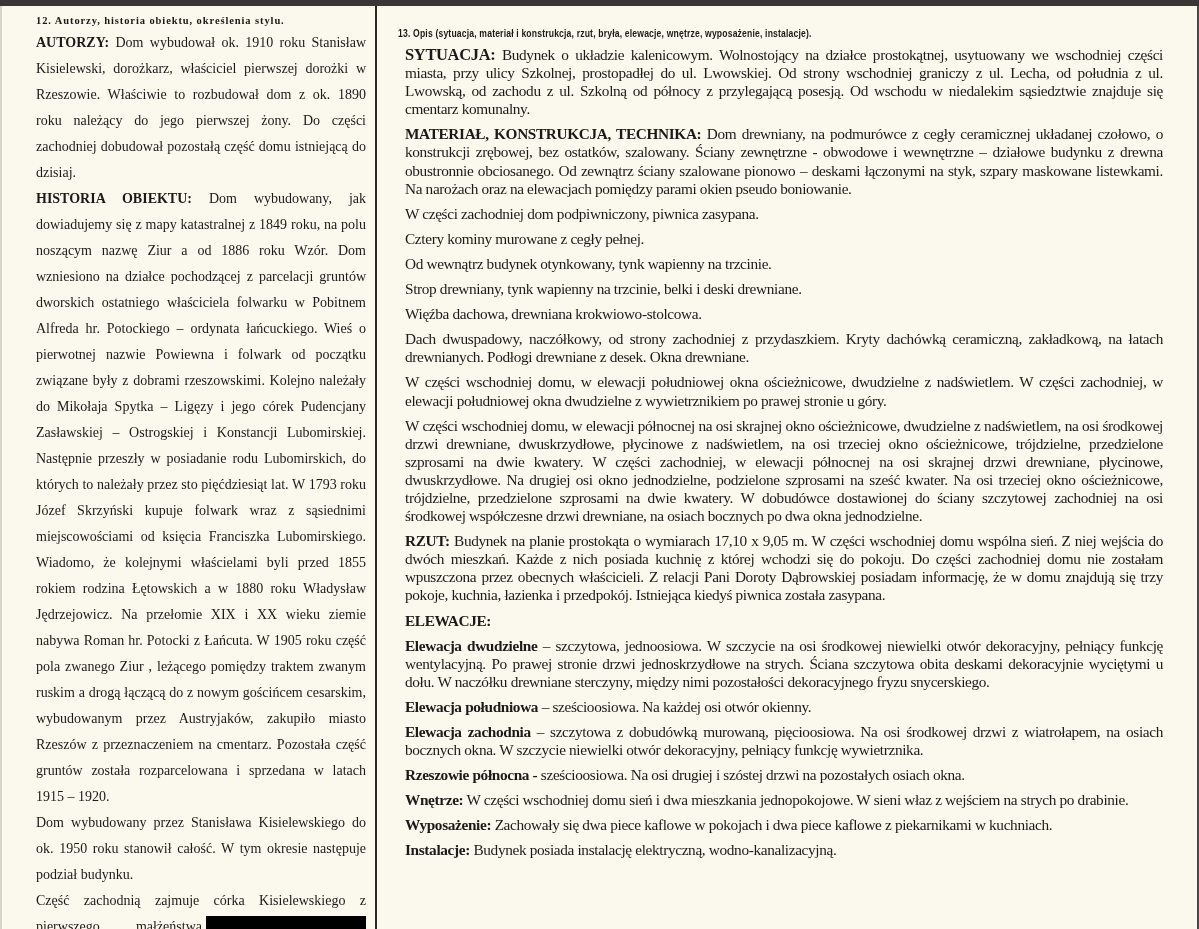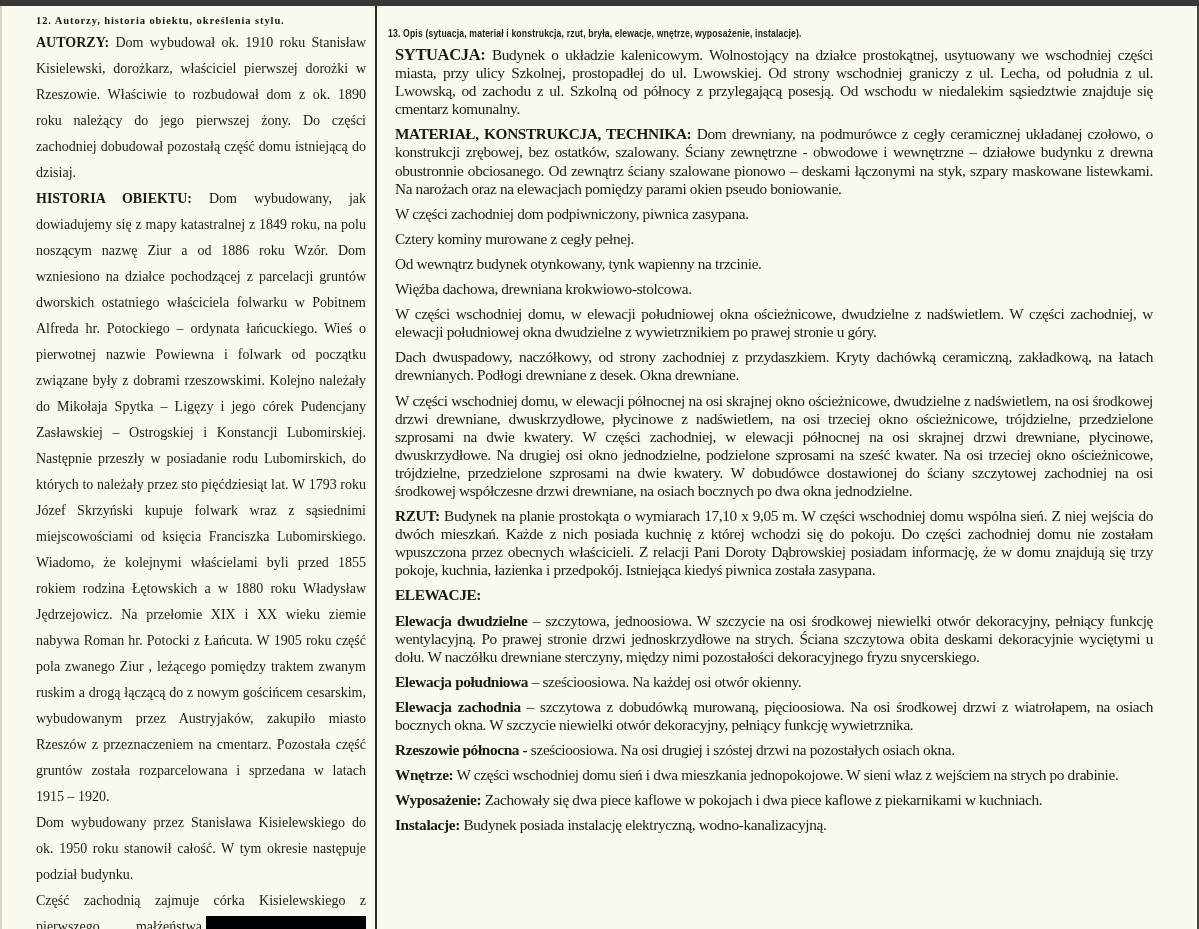--- a/index.html
+++ b/index.html
@@ -23,21 +23,21 @@
     background: #4a4644;
   }
   .divider {
     position: absolute; left: 375px; top: 6px; width: 2px; height: 923px;
     background: #2b2826;
   }
   .col-left {
     position: absolute; left: 36px; top: 15px; width: 330px;
   }
   .col-right {
-    position: absolute; left: 388px; top: 28px; width: 772px;
+    position: absolute; left: 398px; top: 28px; width: 772px;
   }
   .section-head {
     font-family: "Liberation Serif", serif;
     font-weight: bold;
     font-size: 10.5px;
     letter-spacing: 0.9px;
     margin: 0 0 4px 0;
     white-space: nowrap;
   }
   .col-right .section-head {
@@ -88,23 +88,24 @@
 </div>
 
 <div class="col-right">
   <div class="section-head">13. Opis (sytuacja, materiał i konstrukcja, rzut, bryła, elewacje, wnętrze, wyposażenie, instalacje).</div>
   <div class="right-text">
     <p><span class="lbl" style="font-size:16.5px">SYTUACJA:</span><span> Budynek o układzie kalenicowym. Wolnostojący na działce prostokątnej, usytuowany we wschodniej części miasta, przy ulicy Szkolnej, prostopadłej do ul. Lwowskiej. Od strony wschodniej graniczy z ul. Lecha, od południa z ul. Lwowską, od zachodu z ul. Szkolną od północy z przylegającą posesją.  Od wschodu w niedalekim sąsiedztwie znajduje się cmentarz komunalny.</span></p>
     <p><span class="lbl">MATERIAŁ, KONSTRUKCJA, TECHNIKA:</span><span> Dom drewniany, na podmurówce z cegły ceramicznej układanej czołowo, o konstrukcji zrębowej, bez ostatków, szalowany. Ściany zewnętrzne - obwodowe i wewnętrzne – działowe budynku z drewna obustronnie obciosanego. Od zewnątrz ściany szalowane pionowo – deskami łączonymi na styk, szpary maskowane listewkami. Na narożach oraz na elewacjach pomiędzy parami okien pseudo boniowanie.</span></p>
     <p>W części zachodniej dom podpiwniczony, piwnica zasypana.</p>
     <p>Cztery kominy murowane z cegły pełnej.</p>
     <p>Od wewnątrz budynek otynkowany, tynk wapienny na trzcinie.</p>
+    <p>Strop drewniany, tynk wapienny na trzcinie, belki i deski drewniane.</p>
     <p>Więźba dachowa, drewniana krokwiowo-stolcowa.</p>
+    <p>Dach dwuspadowy, naczółkowy, od strony zachodniej z przydaszkiem. Kryty dachówką ceramiczną, zakładkową, na łatach drewnianych. Podłogi drewniane z desek. Okna drewniane.</p>
     <p>W części wschodniej domu, w elewacji południowej okna ościeżnicowe, dwudzielne z nadświetlem. W części zachodniej, w elewacji południowej okna dwudzielne z wywietrznikiem po prawej stronie u góry.</p>
-    <p>Dach dwuspadowy, naczółkowy, od strony zachodniej z przydaszkiem. Kryty dachówką ceramiczną, zakładkową, na łatach drewnianych. Podłogi drewniane z desek. Okna drewniane.</p>
     <p>W części wschodniej domu, w elewacji północnej na osi skrajnej okno ościeżnicowe, dwudzielne z nadświetlem, na osi środkowej drzwi drewniane, dwuskrzydłowe, płycinowe z nadświetlem, na osi trzeciej okno ościeżnicowe, trójdzielne, przedzielone szprosami na dwie kwatery. W części zachodniej, w elewacji północnej na osi skrajnej drzwi drewniane, płycinowe, dwuskrzydłowe. Na drugiej osi okno jednodzielne, podzielone szprosami na sześć kwater. Na  osi trzeciej okno ościeżnicowe, trójdzielne, przedzielone szprosami na dwie kwatery. W dobudówce dostawionej do ściany szczytowej zachodniej na osi środkowej współczesne drzwi drewniane, na osiach bocznych po dwa okna jednodzielne.</p>
     <p><span class="lbl">RZUT:</span><span> Budynek na planie prostokąta o wymiarach 17,10 x 9,05 m. W części wschodniej domu wspólna sień. Z niej wejścia do dwóch mieszkań. Każde z nich posiada kuchnię z której wchodzi się do pokoju. Do części zachodniej domu nie zostałam wpuszczona przez obecnych właścicieli. Z relacji Pani Doroty Dąbrowskiej posiadam informację, że w domu znajdują się trzy pokoje, kuchnia, łazienka i przedpokój. Istniejąca kiedyś piwnica została zasypana.</span></p>
     <p class="lbl">ELEWACJE:</p>
     <p><span class="lbl">Elewacja dwudzielne</span><span> – szczytowa, jednoosiowa. W szczycie na osi środkowej niewielki otwór dekoracyjny, pełniący funkcję wentylacyjną. Po prawej stronie drzwi jednoskrzydłowe na strych. Ściana szczytowa obita deskami dekoracyjnie wyciętymi u dołu. W naczółku drewniane sterczyny, między nimi pozostałości dekoracyjnego fryzu snycerskiego.</span></p>
     <p><span class="lbl">Elewacja południowa</span><span> – sześcioosiowa. Na każdej osi otwór okienny.</span></p>
     <p><span class="lbl">Elewacja zachodnia</span><span> – szczytowa z dobudówką murowaną, pięcioosiowa. Na osi środkowej drzwi z wiatrołapem, na osiach bocznych okna. W szczycie niewielki otwór dekoracyjny, pełniący funkcję wywietrznika.</span></p>
     <p><span class="lbl">Rzeszowie północna -</span><span>  sześcioosiowa. Na osi drugiej i szóstej drzwi na pozostałych osiach okna.</span></p>
     <p><span class="lbl">Wnętrze:</span><span> W części wschodniej domu sień i dwa mieszkania jednopokojowe. W sieni właz z wejściem na strych po drabinie.</span></p>
     <p><span class="lbl">Wyposażenie:</span><span> Zachowały się dwa piece kaflowe w pokojach i dwa piece kaflowe z piekarnikami w kuchniach.</span></p>
     <p><span class="lbl">Instalacje:</span><span> Budynek posiada instalację elektryczną, wodno-kanalizacyjną.</span></p>

